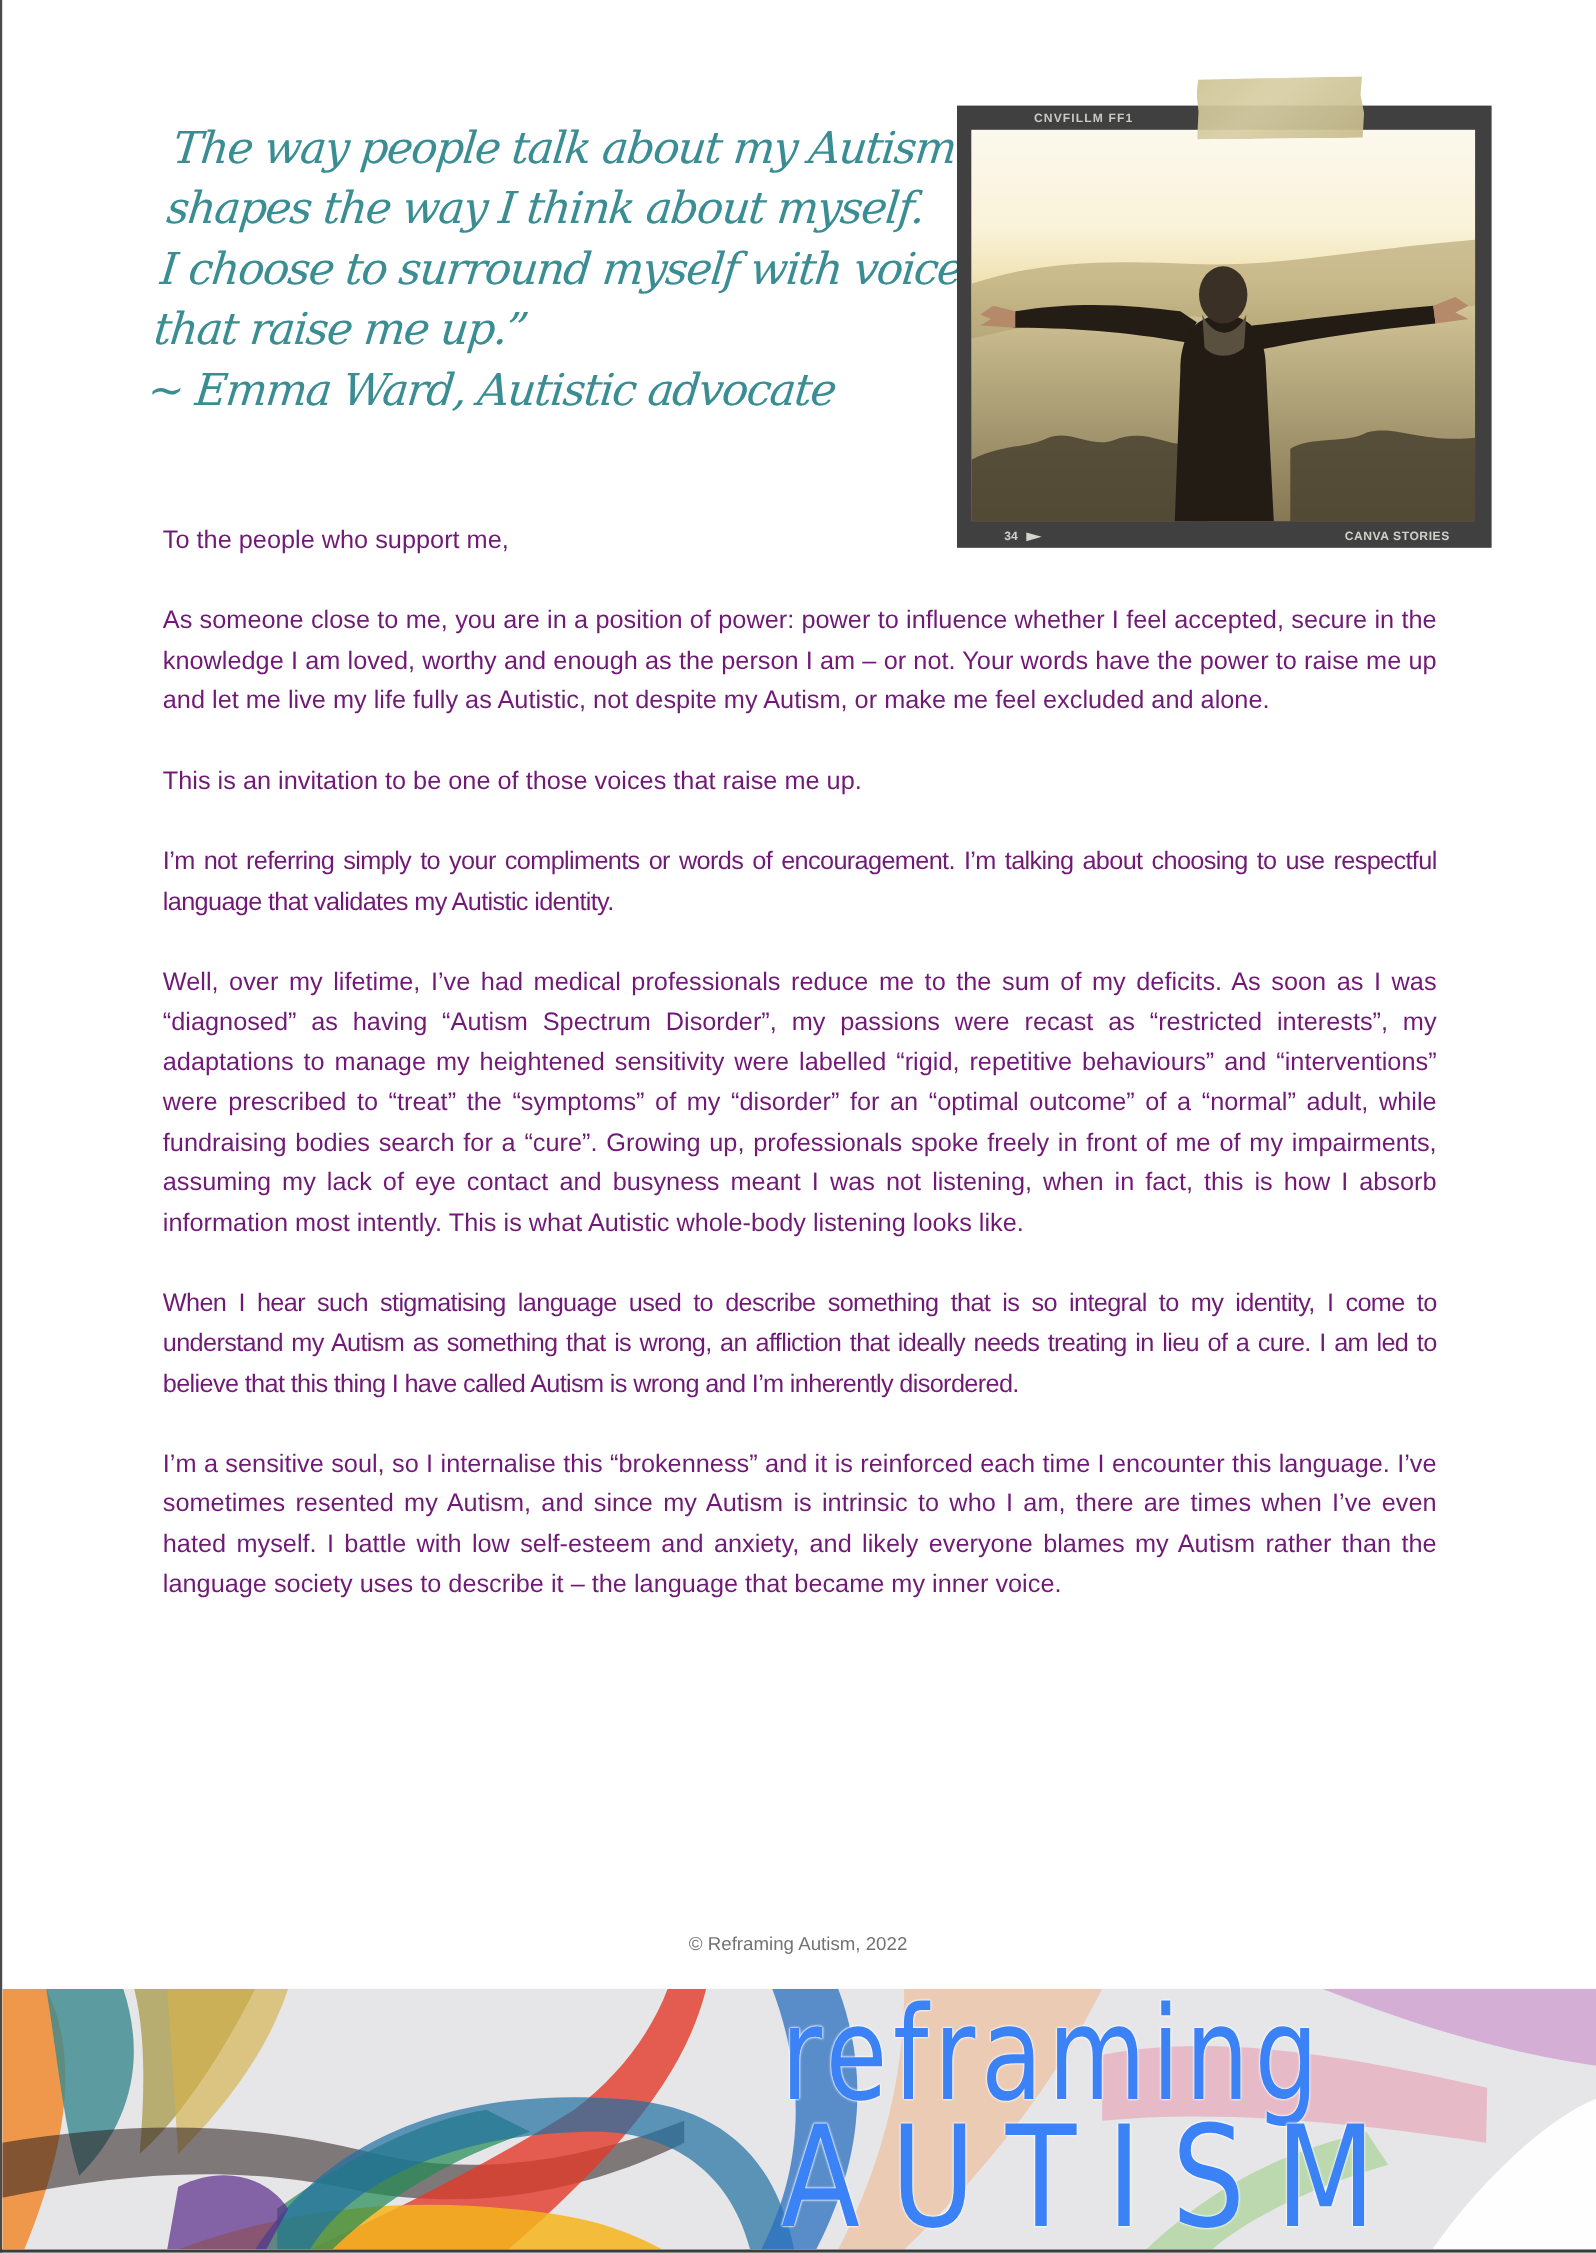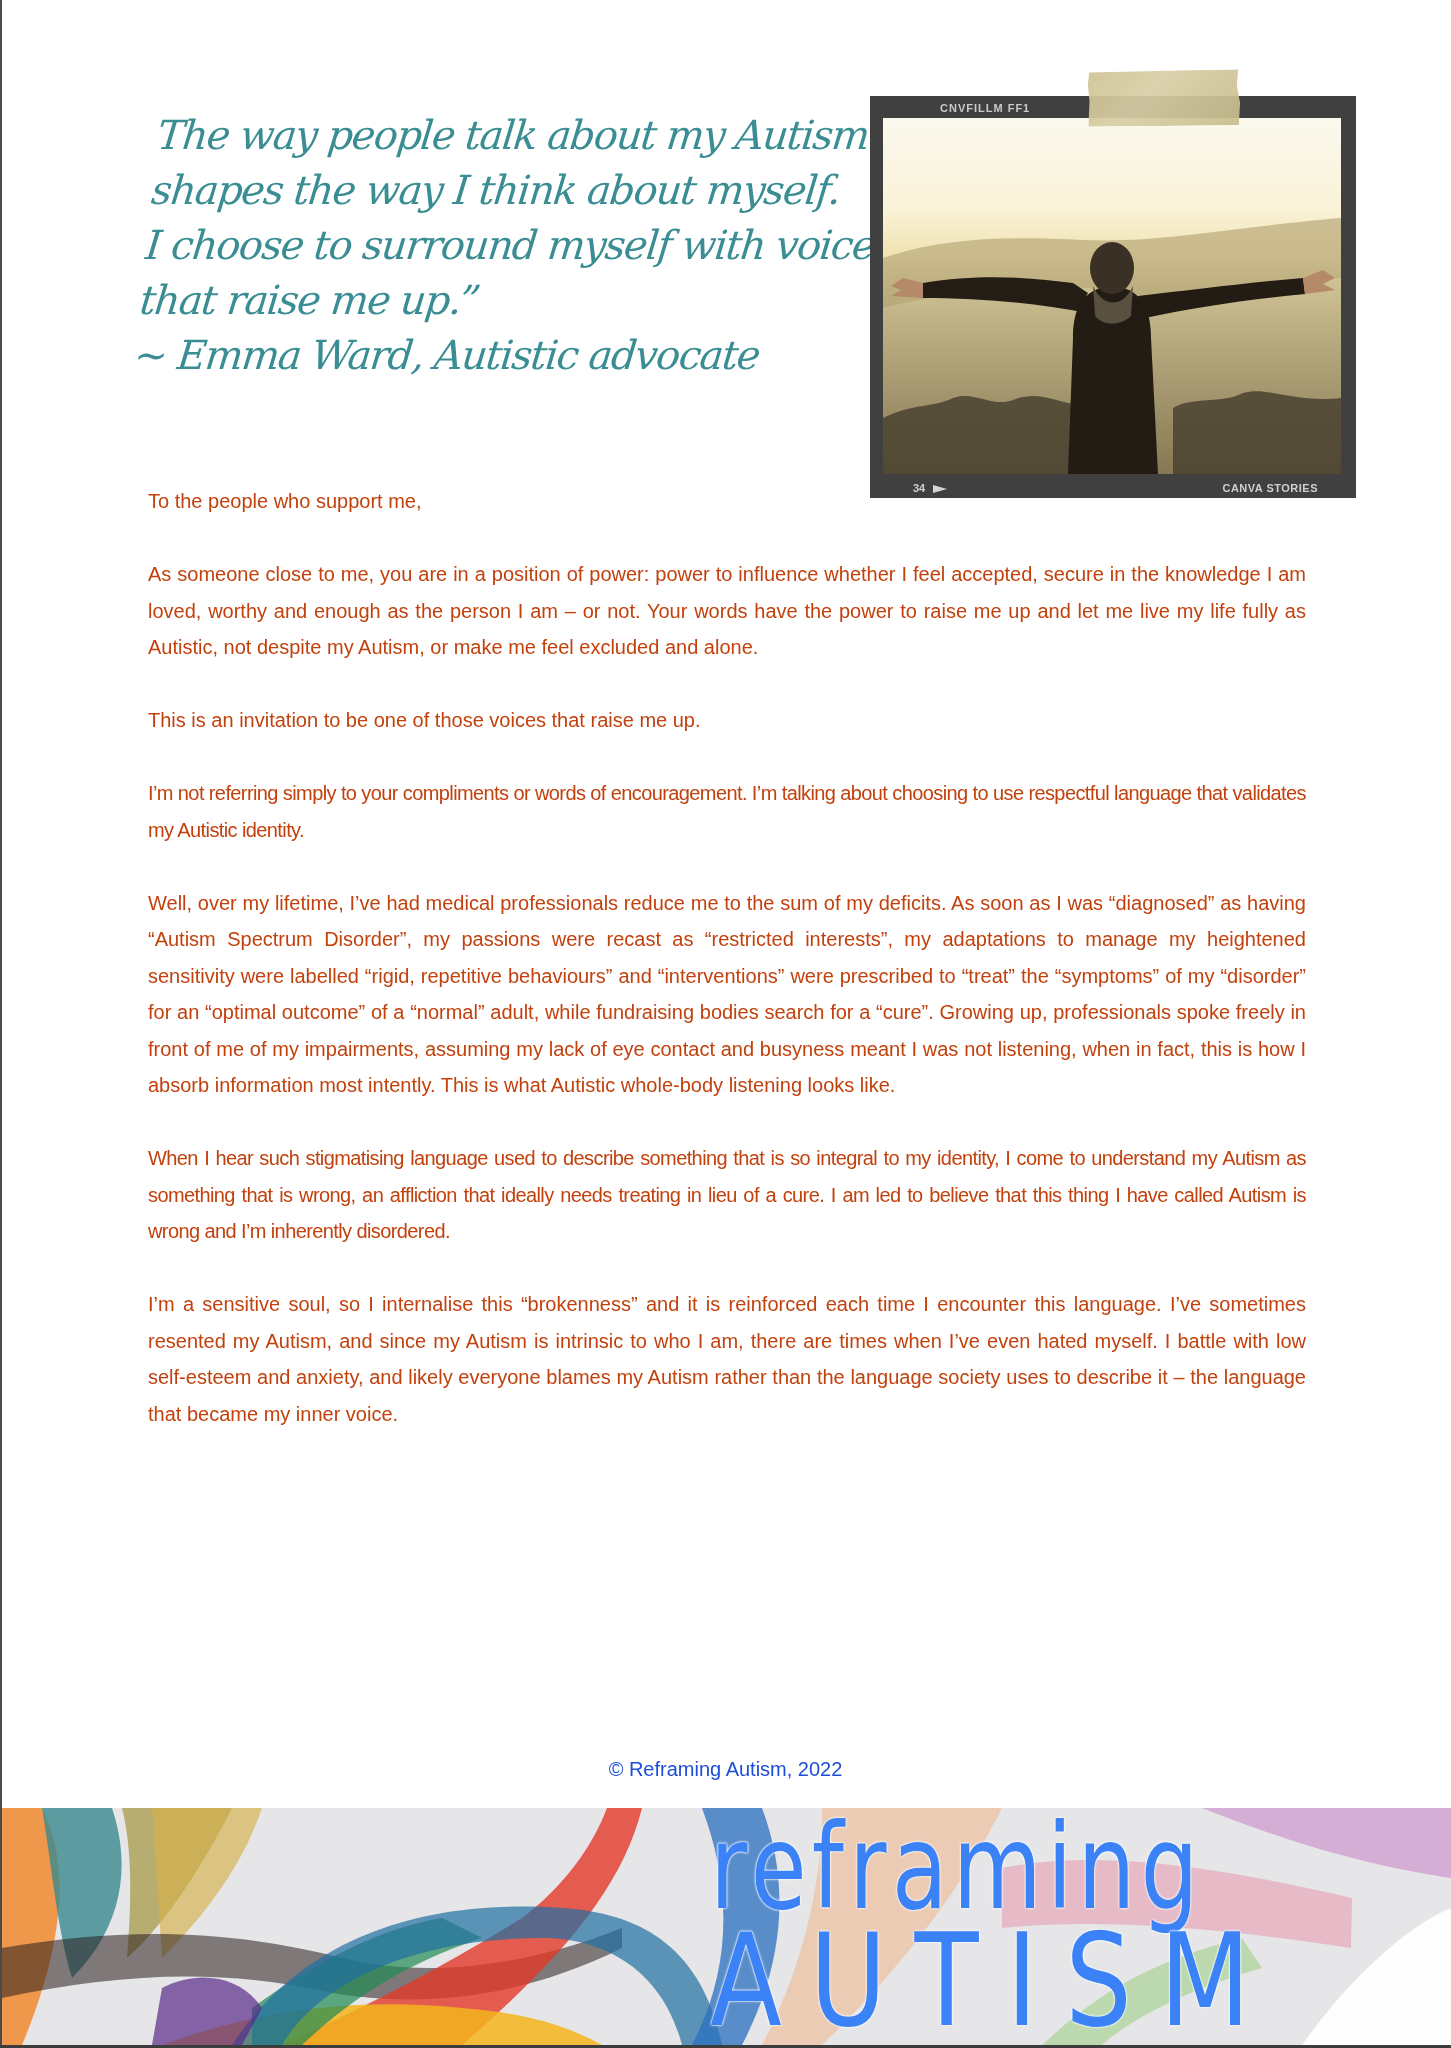--- a/index.html
+++ b/index.html
@@ -111,43 +111,43 @@
       background: linear-gradient(135deg, #cfc393 0%, #d8cea5 40%, #c8bc8c 100%);
       opacity: 0.92;
       transform: rotate(-0.6deg);
       clip-path: polygon(1% 3%, 99% 0%, 98% 30%, 100% 60%, 99% 100%, 0% 100%, 1% 55%, 0% 25%);
     }
 
     
     .letter {
       position: absolute;
       left: 148px;
-      top: 483px;
+      top: 472px;
       width: 1158px;
       font-family: "Liberation Sans", sans-serif;
-      font-size: 20px;
+      font-size: 23px;
       line-height: 36.5px;
-      color: #c2410c;
+      color: #701a75;
     }
     .letter p {
       margin: 0 0 36.5px 0;
       text-align: justify;
       text-align-last: left;
     }
     .letter p.narrow { letter-spacing: -0.6px; }
 
     
     .copyright {
       position: absolute;
       left: 0;
       width: 1451px;
       top: 1758px;
       text-align: center;
-      font-size: 20px;
-      color: #1d4ed8;
+      font-size: 17px;
+      color: #737373;
     }
     .banner {
       position: absolute;
       left: 2px;
       top: 1808px;
       width: 1449px;
       height: 237px;
       overflow: hidden;
       background: #e8e8ea;
     }

